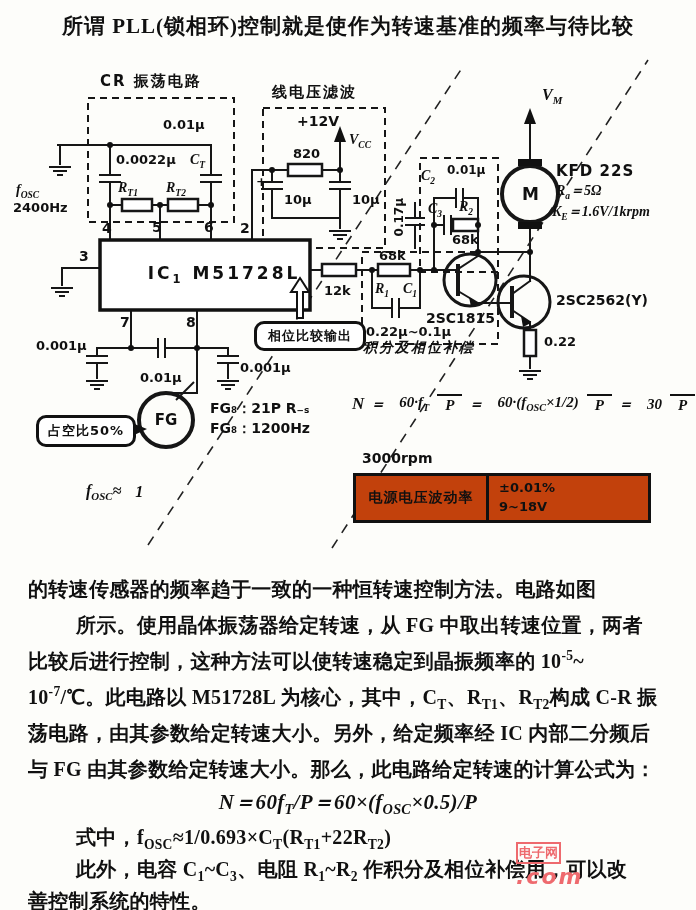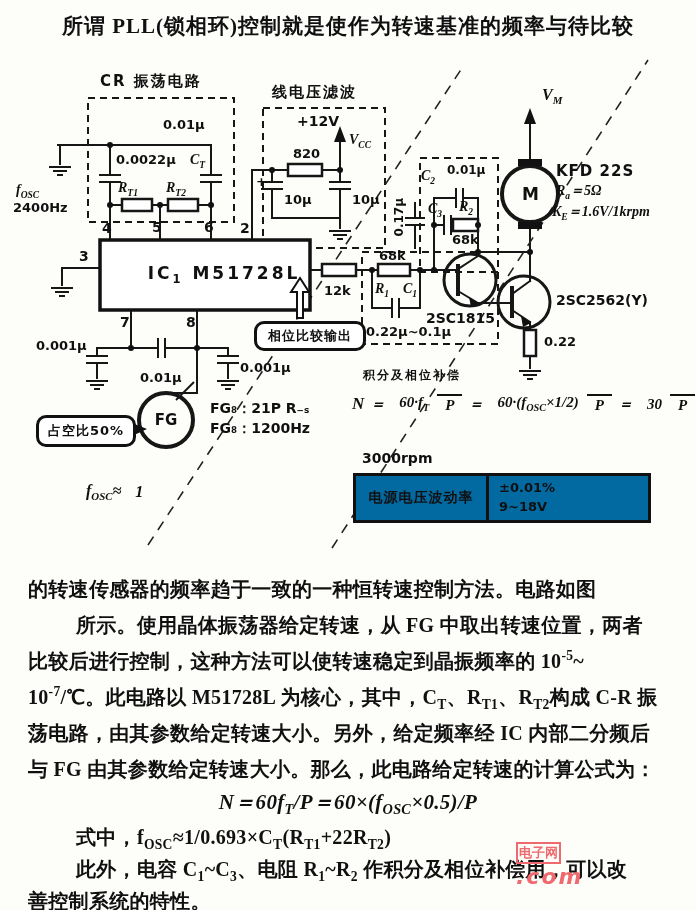--- a/index.html
+++ b/index.html
@@ -19,21 +19,21 @@
          font-size:17px;font-weight:bold;letter-spacing:3px;}
   .fgbox{position:absolute;display:flex;align-items:center;justify-content:center;
          font-size:15px;font-weight:bold;}
   .formula{position:absolute;display:flex;align-items:center;gap:6px;
            font-family:"Liberation Serif",serif;font-style:italic;font-weight:bold;font-size:15px;}
   .frac{display:inline-flex;flex-direction:row;align-items:center;line-height:1.15;}
   .fden{border-top:2px solid #111;padding:1px 8px 0 8px;}
   .fnum{padding:0 8px;}
   sub{font-size:68%;}
   sup{font-size:68%;}
-  .spec{position:absolute;border-collapse:collapse;background:#0369a1;}
+  .spec{position:absolute;border-collapse:collapse;background:#c2410c;}
   .spec td{border:3px solid #111;}
   .spec .c1{width:128px;text-align:center;font-size:14px;font-weight:bold;letter-spacing:1px;}
   .spec .c2{width:145px;font-size:13px;font-weight:bold;padding:3px 4px 3px 10px;line-height:1.45;}
   .vert{writing-mode:vertical-rl;transform:rotate(180deg);}
   .wm{position:absolute;display:flex;align-items:flex-start;color:#ee6a6e;}
   .wm-big{font-size:48px;font-weight:bold;font-style:italic;line-height:0.9;letter-spacing:1px;}
   .wm-col{display:flex;flex-direction:column;align-items:flex-start;margin-left:4px;}
   .wm-tag{border:2px solid #ee6a6e;font-size:13px;font-weight:bold;padding:0 1px;}
   .wm-com{font-size:22px;font-weight:bold;font-style:italic;letter-spacing:2px;}
 </style>
@@ -164,21 +164,21 @@
 
 <span class="abs lbl" style="left:324px;top:283px;">12k</span>
 <div class="callout" style="left:254px;top:321px;width:106px;height:24px;">
   <span>相位比较输出</span>
 </div>
 
 <span class="abs lbl" style="left:379px;top:248px;">68k</span>
 <span class="abs lbl-it" style="left:375px;top:281px;">R<sub>1</sub></span>
 <span class="abs lbl-it" style="left:403px;top:281px;">C<sub>1</sub></span>
 <span class="abs lbl" style="left:366px;top:324px;">0.22μ~0.1μ</span>
-<span class="abs boxtitle" style="left:363px;top:367px;font-size:12px;">积分及相位补偿</span>
+<span class="abs boxtitle" style="left:363px;top:339px;font-size:14px;font-style:italic;">积分及相位补偿</span>
 <span class="abs lbl" style="left:426px;top:310px;font-size:14px;">2SC1815</span>
 
 <span class="abs lbl-it" style="left:421px;top:168px;">C<sub>2</sub></span>
 <span class="abs lbl" style="left:447px;top:163px;font-size:12px;">0.01μ</span>
 <span class="abs lbl-it" style="left:428px;top:201px;">C<sub>3</sub></span>
 <span class="abs lbl-it" style="left:459px;top:199px;">R<sub>2</sub></span>
 <span class="abs lbl" style="left:452px;top:232px;">68k</span>
 <span class="abs lbl vert" style="left:392px;top:198px;font-size:12px;">0.17μ</span>
 
 <span class="abs lbl-it" style="left:506px;top:86px;font-size:16px;margin-left:36px;">V<sub>M</sub></span>

